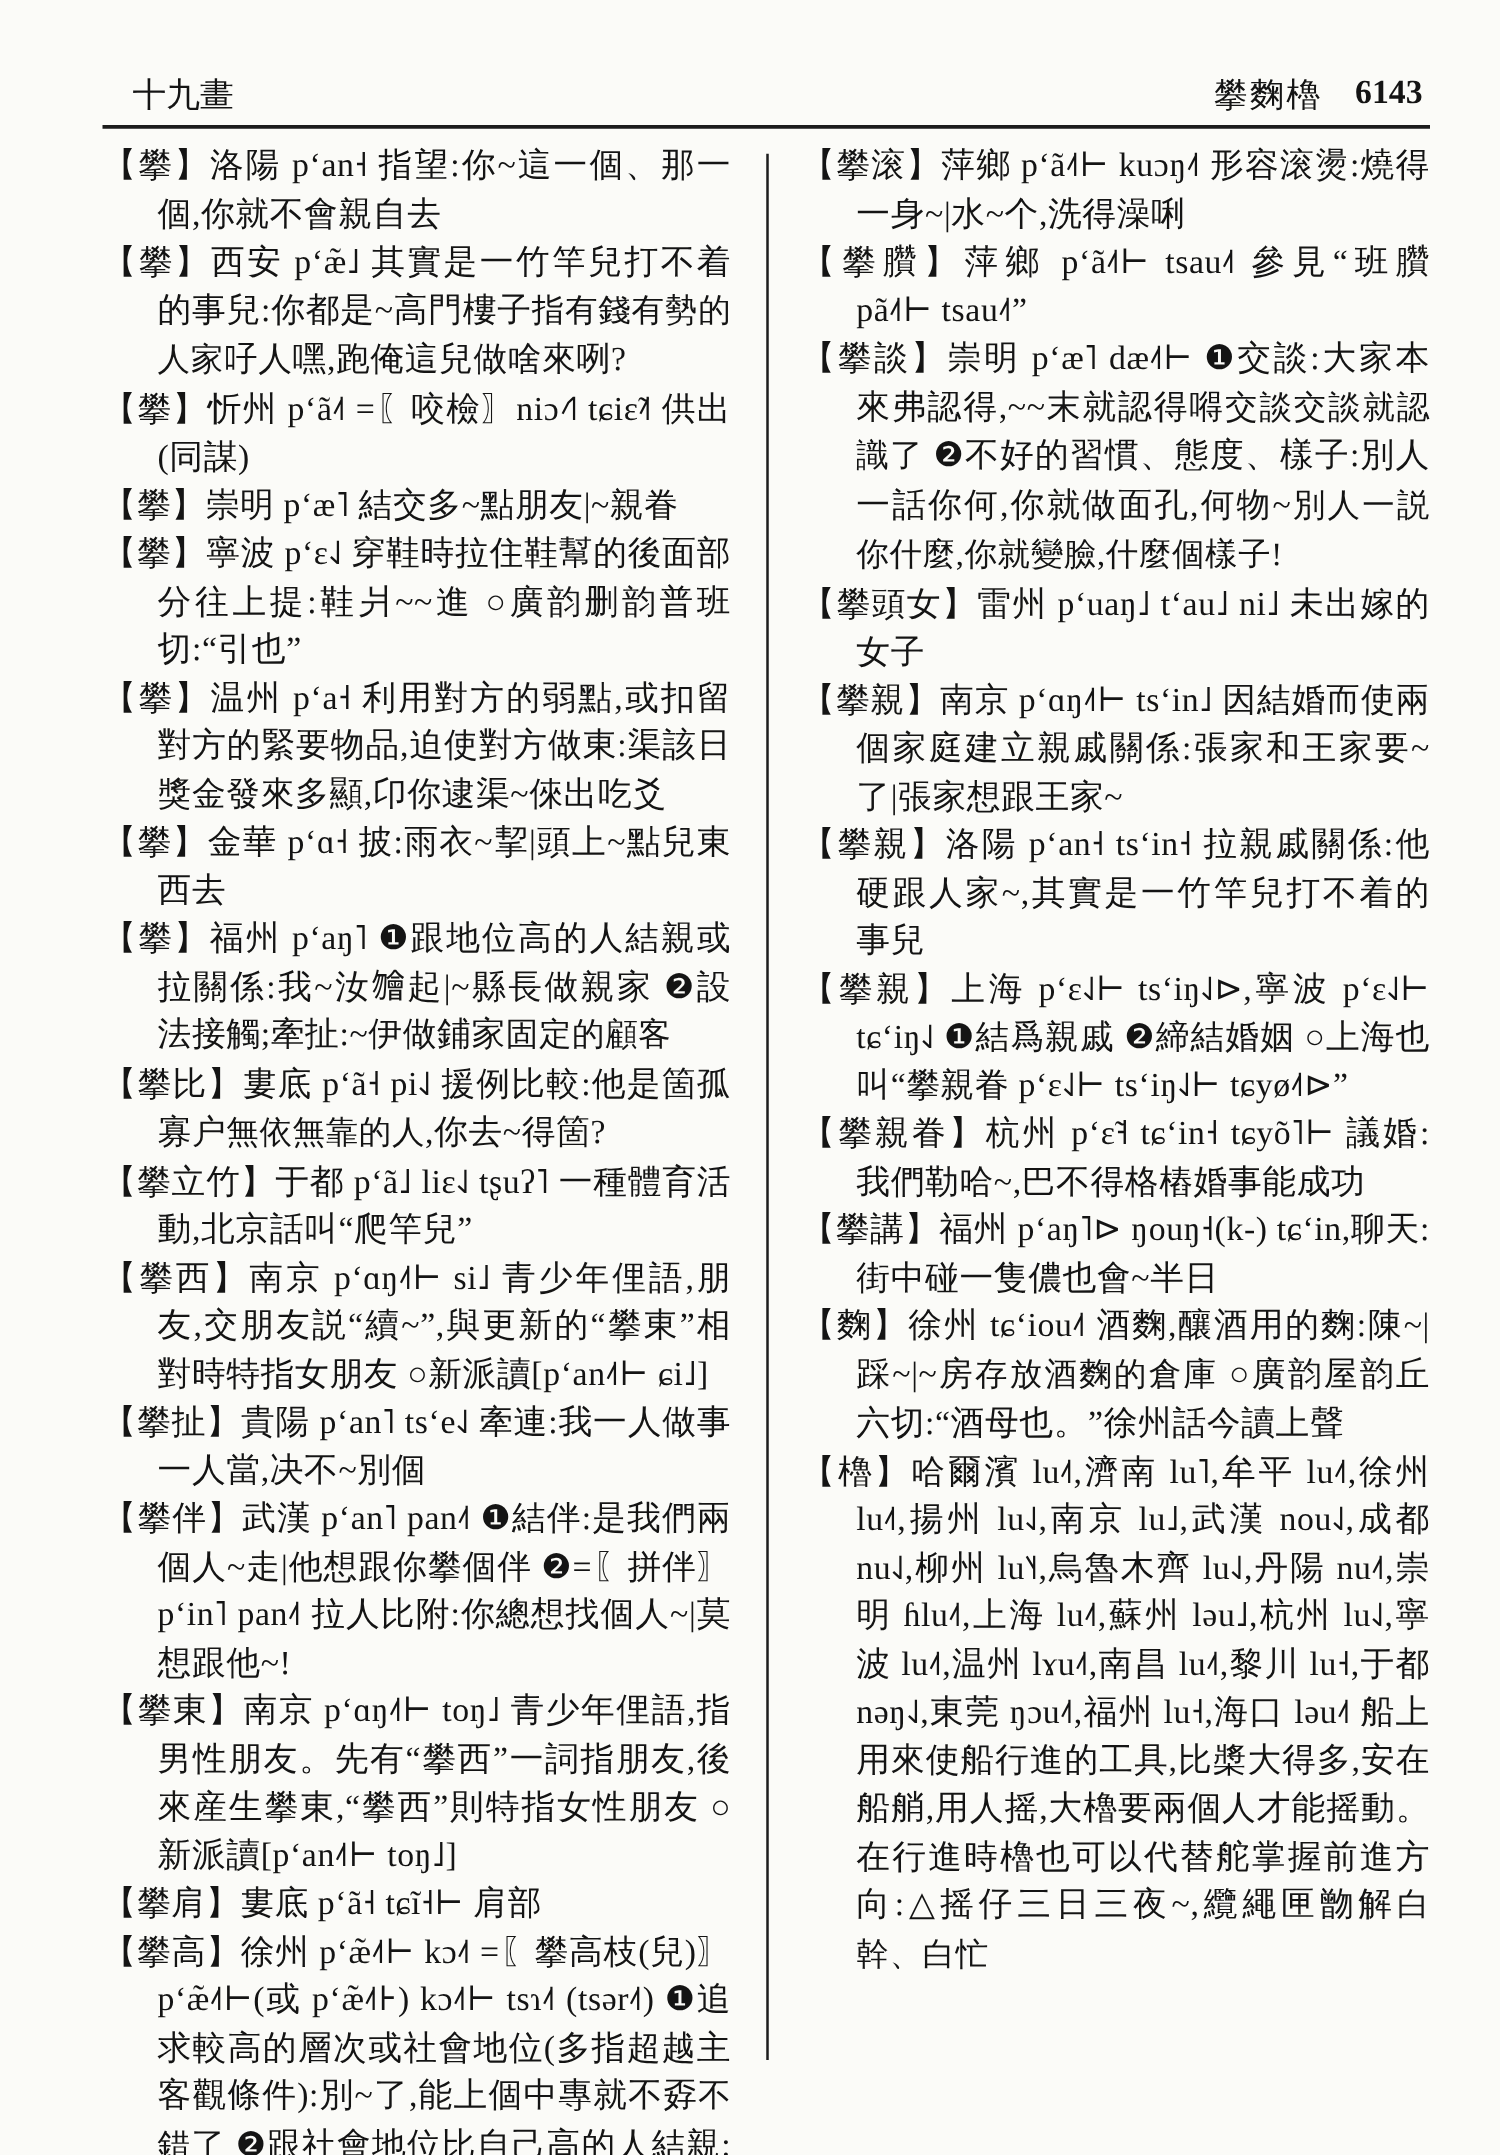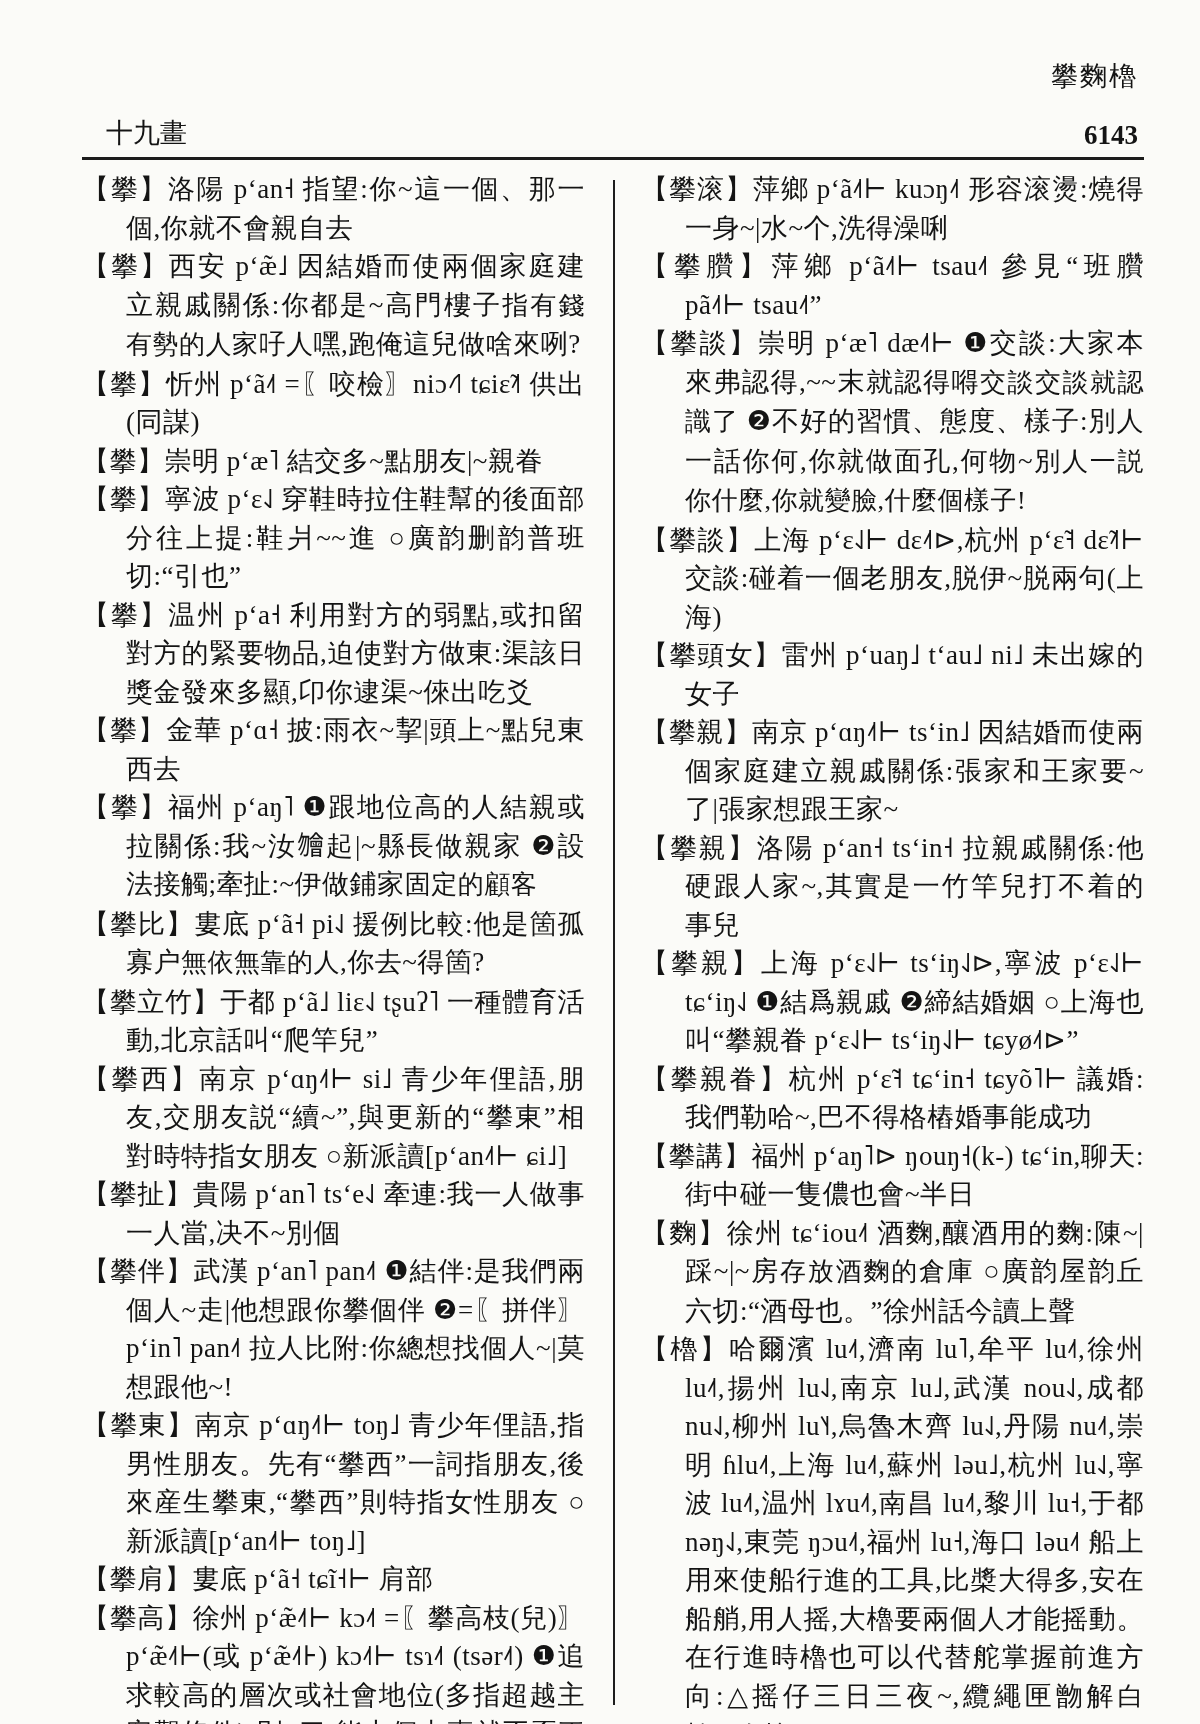--- a/index.html
+++ b/index.html
@@ -13,21 +13,21 @@
     box-sizing:border-box;
     width:1200px;height:1724px;
     padding:58px 56px 20px 82px;
     position:relative;
   }
   .running-head{
     display:flex;justify-content:space-between;align-items:flex-end;
     font-size:27px;
     padding:0 2px 6px 24px;
   }
-  .head-right{display:flex;align-items:flex-end;gap:26px;padding-right:4px;flex-direction:column;}
+  .head-right{display:flex;align-items:flex-start;gap:26px;padding-right:4px;}
   .head-title{letter-spacing:2px;}
   .page-num{font-size:27px;font-family:"Liberation Serif","DejaVu Serif",serif;font-weight:bold;}
   .head-rule{
     border:none;height:3px;background:#1c1c1c;margin:0 0 10px 0;
   }
   .cols{
     display:flex;
     position:relative;
     margin-top:6px;
   }
@@ -63,42 +63,41 @@
       <span class="head-title">攀麴櫓</span>
       <span class="page-num">6143</span>
     </span>
   </div>
 
   <hr class="head-rule">
 
   <div class="cols">
     <div class="col left">
         <p class="entry"><span>【攀】洛陽 pʻan˧ 指望:你~這一個、那一個,你就不會親自去</span></p>
-        <p class="entry"><span>【攀】西安 pʻæ̃˩ 因結婚而使兩個家庭建立親戚關係:你都是~高門樓子</span><span class="small">指有錢有勢的人家</span><span>吇人嘿,跑俺這兒做啥來咧?</span></p>
+        <p class="entry"><span>【攀】西安 pʻæ̃˩ 其實是一竹竿兒打不着的事兒:你都是~高門樓子</span><span class="small">指有錢有勢的人家</span><span>吇人嘿,跑俺這兒做啥來咧?</span></p>
         <p class="entry"><span>【攀】忻州 pʻã˨˦ =〖咬檢〗niɔ˨˦˥ tɕiɛ̃˨˦ 供出(同謀)</span></p>
         <p class="entry"><span>【攀】崇明 pʻæ˥ 結交多~點朋友|~親眷</span></p>
         <p class="entry"><span>【攀】寧波 pʻɛ˨˩ 穿鞋時拉住鞋幫的後面部分往上提:鞋爿~~進 ○廣韵删韵普班切:“引也”</span></p>
         <p class="entry"><span>【攀】温州 pʻa˧ 利用對方的弱點,或扣留對方的緊要物品,迫使對方做東:渠該日獎金發來多顯,卬你逮渠~倈出吃爻</span></p>
         <p class="entry"><span>【攀】金華 pʻɑ˧ 披:雨衣~挈|頭上~點兒東西去</span></p>
         <p class="entry"><span>【攀】福州 pʻaŋ˥ ❶跟地位高的人結親或拉關係:我~汝𣍐起|~縣長做親家 ❷設法接觸;牽扯:~伊做鋪家</span><span class="small">固定的顧客</span></p>
         <p class="entry"><span>【攀比】婁底 pʻã˧ pi˨˩ 援例比較:他是箇孤寡户</span><span class="small">無依無靠的人</span><span>,你去~得箇?</span></p>
         <p class="entry"><span>【攀立竹】于都 pʻã˩ liɛ˨˩ tʂuʔ˥ 一種體育活動,北京話叫“爬竿兒”</span></p>
         <p class="entry"><span>【攀西】南京 pʻɑŋ˨˦⊢ si˩ 青少年俚語,朋友,交朋友説“續~”,與更新的“攀東”相對時特指女朋友 ○新派讀[pʻan˨˦⊢ ɕi˩]</span></p>
         <p class="entry"><span>【攀扯】貴陽 pʻan˥ tsʻe˨˩ 牽連:我一人做事一人當,决不~別個</span></p>
         <p class="entry"><span>【攀伴】武漢 pʻan˥ pan˨˦ ❶結伴:是我們兩個人~走|他想跟你攀個伴 ❷=〖拼伴〗pʻin˥ pan˨˦ 拉人比附:你總想找個人~|莫想跟他~!</span></p>
         <p class="entry"><span>【攀東】南京 pʻɑŋ˨˦⊢ toŋ˩ 青少年俚語,指男性朋友。先有“攀西”一詞指朋友,後來産生攀東,“攀西”則特指女性朋友 ○新派讀[pʻan˨˦⊢ toŋ˩]</span></p>
         <p class="entry"><span>【攀肩】婁底 pʻã˧ tɕĩ˧⊢ 肩部</span></p>
         <p class="entry"><span>【攀高】徐州 pʻæ̃˨˦⊢ kɔ˨˦ =〖攀高枝(兒)〗pʻæ̃˨˦⊢(或 pʻæ̃˨˦⊦) kɔ˨˦⊢ tsɿ˨˦ (tsər˨˦) ❶追求較高的層次或社會地位(多指超越主客觀條件):別~了,能上個中專就不孬</span><span class="small">不錯</span><span>了 ❷跟社會地位比自己高的人結親:談對象別~,門當户對就行</span></p>
       </div>
     <div class="divider"></div>
     <div class="col right">
         <p class="entry"><span>【攀滚】萍鄉 pʻã˨˦⊢ kuɔŋ˨˦ 形容滚燙:燒得一身~|水~个,洗得澡唎</span></p>
         <p class="entry"><span>【攀臢】萍鄉 pʻã˨˦⊢ tsau˨˦ 參見“班臢 pã˨˦⊢ tsau˨˦”</span></p>
         <p class="entry"><span>【攀談】崇明 pʻæ˥ dæ˨˦⊢ ❶交談:大家本來弗認得,~~末就認得嘚</span><span class="small">交談交談就認識了</span><span> ❷不好的習慣、態度、樣子:別人一話你何,你就做面孔,何物~</span><span class="small">別人一説你什麼,你就變臉,什麼個樣子!</span></p>
-        <p class="entry"><span>【攀談】上海 pʻɛ˨˩⊢ dɛ˨˦⊳,杭州 pʻɛ̃˧ dɛ̃˨˦⊢ 交談:碰着一個老朋友,脱伊~脱兩句(上海)</span></p>
         <p class="entry"><span>【攀頭女】雷州 pʻuaŋ˩ tʻau˩ ni˩ 未出嫁的女子</span></p>
         <p class="entry"><span>【攀親】南京 pʻɑŋ˨˦⊢ tsʻin˩ 因結婚而使兩個家庭建立親戚關係:張家和王家要~了|張家想跟王家~</span></p>
         <p class="entry"><span>【攀親】洛陽 pʻan˧ tsʻin˧ 拉親戚關係:他硬跟人家~,其實是一竹竿兒打不着的事兒</span></p>
         <p class="entry"><span>【攀親】上海 pʻɛ˨˩⊢ tsʻiŋ˨˩⊳,寧波 pʻɛ˨˩⊢ tɕʻiŋ˨˩ ❶結爲親戚 ❷締結婚姻 ○上海也叫“攀親眷 pʻɛ˨˩⊢ tsʻiŋ˨˩⊢ tɕyø˨˦⊳”</span></p>
         <p class="entry"><span>【攀親眷】杭州 pʻɛ̃˧ tɕʻin˧ tɕyõ˥⊢ 議婚:我們勒哈~,巴不得格樁婚事能成功</span></p>
         <p class="entry"><span>【攀講】福州 pʻaŋ˥⊳ ŋouŋ˧(k-) tɕʻin,聊天:街中碰一隻儂也會~半日</span></p>
         <p class="entry"><span>【麴】徐州 tɕʻiou˨˦ 酒麴,釀酒用的麴:陳~|踩~|~房</span><span class="small">存放酒麴的倉庫</span><span> ○廣韵屋韵丘六切:“酒母也。”徐州話今讀上聲</span></p>
         <p class="entry"><span>【櫓】哈爾濱 lu˨˦,濟南 lu˥,牟平 lu˨˦,徐州 lu˨˦,揚州 lu˨˩,南京 lu˩,武漢 nou˨˩,成都 nu˨˩,柳州 lu˥˧,烏魯木齊 lu˨˩,丹陽 nu˨˦,崇明 ɦlu˨˦,上海 lu˨˦,蘇州 ləu˩,杭州 lu˨˩,寧波 lu˨˦,温州 lɤu˨˦,南昌 lu˨˦,黎川 lu˧,于都 nəŋ˨˩,東莞 ŋɔu˨˦,福州 lu˧,海口 ləu˨˦ 船上用來使船行進的工具,比槳大得多,安在船艄,用人摇,大櫓要兩個人才能摇動。在行進時櫓也可以代替舵掌握前進方向:△摇仔三日三夜~,纜繩匣朆解</span><span class="small">白幹、白忙</span></p>
       </div>
   </div>

